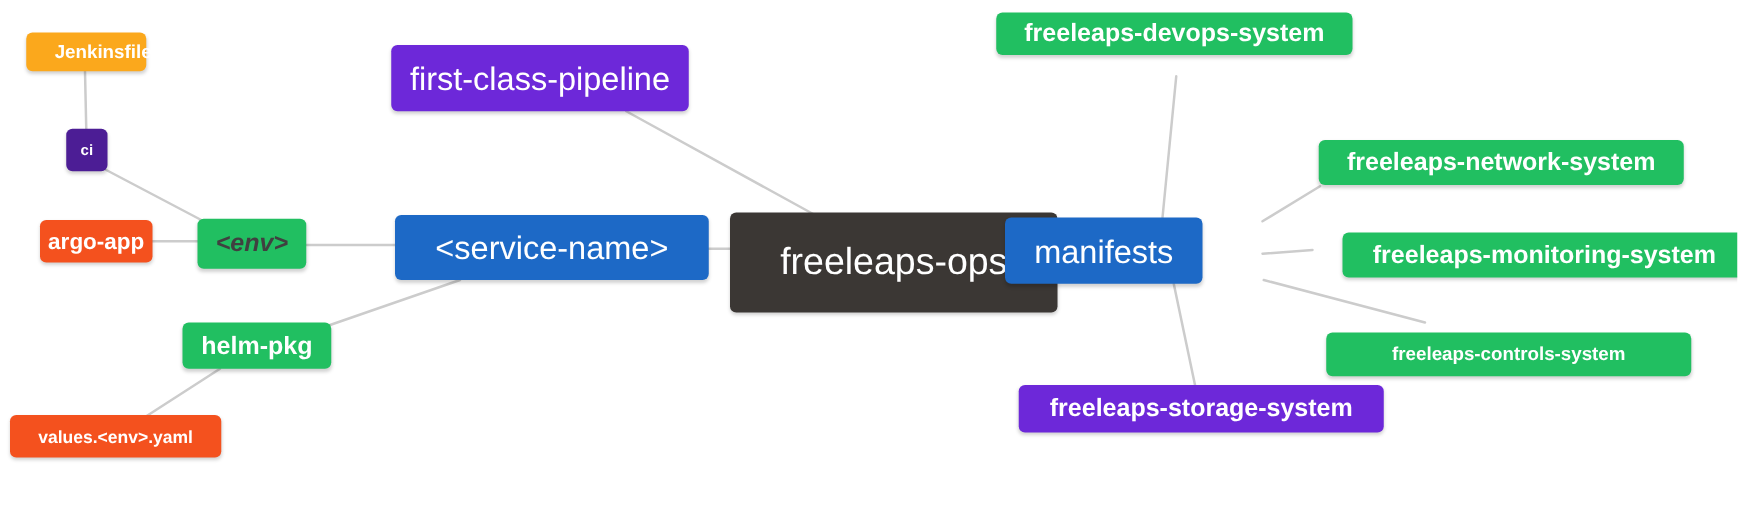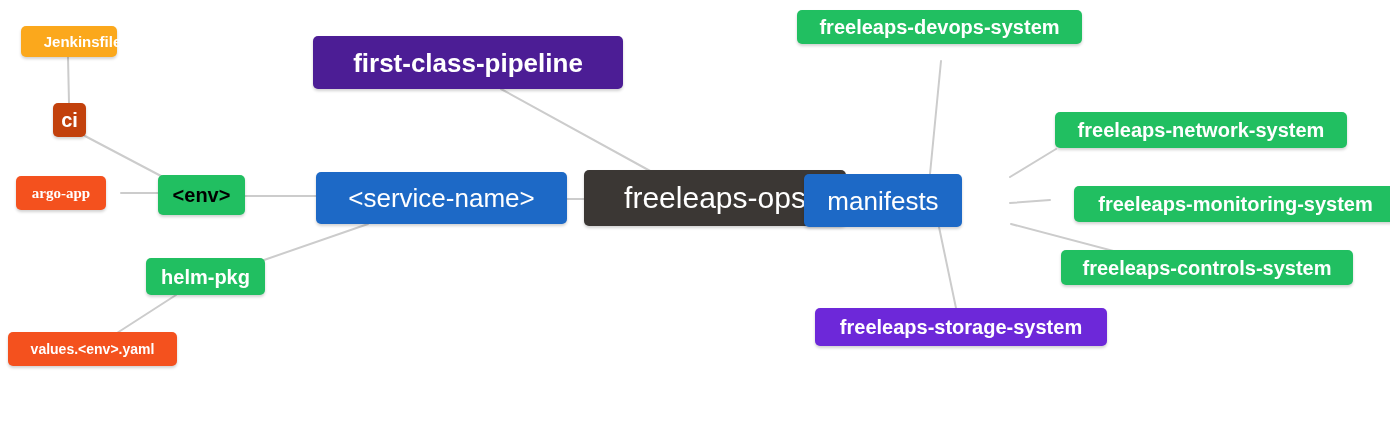--- a/index.html
+++ b/index.html
@@ -56,56 +56,56 @@
       <line x1="930" y1="174" x2="941" y2="61" stroke="#cccccc" stroke-width="2" stroke-linecap="round"></line>
       <line x1="1010" y1="177" x2="1056" y2="149" stroke="#cccccc" stroke-width="2" stroke-linecap="round"></line>
       <line x1="1010" y1="203" x2="1050" y2="200" stroke="#cccccc" stroke-width="2" stroke-linecap="round"></line>
       <line x1="1011" y1="224" x2="1140" y2="258" stroke="#cccccc" stroke-width="2" stroke-linecap="round"></line>
       <line x1="939" y1="227" x2="956" y2="308" stroke="#cccccc" stroke-width="2" stroke-linecap="round"></line>
     </svg>
   <div id="node-layer">
       <div class="node" style="left: 21px; top: 26px; width: 96px; height: 31px; font-size: 15px; font-weight: 700; background: rgb(251, 168, 28); color: rgb(255, 255, 255); padding-left: 27px;">
         <span>Jenkinsfile</span>
       </div>
-      <div class="node" style="left: 53px; top: 103px; width: 33px; height: 34px; font-size: 20px; font-weight: 700; background: #c2410c; color: rgb(255, 255, 255);">
+      <div class="node" style="left: 53px; top: 103px; width: 33px; height: 34px; font-size: 12px; font-weight: 700; background: #4c1d95; color: rgb(255, 255, 255);">
         <span>ci</span>
       </div>
-      <div class="node" style="left: 16px; top: 176px; width: 90px; height: 34px; font-size: 15px; font-weight: 700; background: rgb(244, 81, 30); color: rgb(255, 255, 255); font-family: Liberation Serif, serif;">
+      <div class="node" style="left: 32px; top: 176px; width: 90px; height: 34px; font-size: 18px; font-weight: 700; background: rgb(244, 81, 30); color: rgb(255, 255, 255);">
         <span>argo-app</span>
       </div>
-      <div class="node" style="left: 158px; top: 175px; width: 87px; height: 40px; font-size: 20px; font-weight: 700; background: rgb(33, 191, 97); color: #000000;">
+      <div class="node" style="left: 158px; top: 175px; width: 87px; height: 40px; font-size: 20px; font-weight: 700; background: rgb(33, 191, 97); color: #404040; font-style: italic;">
         <span>&lt;env&gt;</span>
       </div>
       <div class="node" style="left: 146px; top: 258px; width: 119px; height: 37px; font-size: 20px; font-weight: 700; background: rgb(33, 191, 97); color: rgb(255, 255, 255);">
         <span>helm-pkg</span>
       </div>
       <div class="node" style="left: 8px; top: 332px; width: 169px; height: 34px; font-size: 14px; font-weight: 700; background: rgb(244, 81, 30); color: rgb(255, 255, 255);">
         <span>values.&lt;env&gt;.yaml</span>
       </div>
-      <div class="node" style="left: 313px; top: 36px; width: 310px; height: 53px; font-size: 26px; font-weight: 700; background: #4c1d95; color: rgb(255, 255, 255);">
+      <div class="node" style="left: 313px; top: 36px; width: 238px; height: 53px; font-size: 26px; font-weight: 400; background: #6d28d9; color: rgb(255, 255, 255);">
         <span>first-class-pipeline</span>
       </div>
       <div class="node" style="left: 316px; top: 172px; width: 251px; height: 52px; font-size: 26px; font-weight: 400; background: rgb(29, 105, 198); color: rgb(255, 255, 255);">
         <span>&lt;service-name&gt;</span>
       </div>
-      <div class="node" style="left: 584px; top: 170px; width: 262px; height: 56px; font-size: 30px; font-weight: 400; background: rgb(59, 55, 52); color: rgb(255, 255, 255);">
+      <div class="node" style="left: 584px; top: 170px; width: 262px; height: 80px; font-size: 30px; font-weight: 400; background: rgb(59, 55, 52); color: rgb(255, 255, 255);">
         <span>freeleaps-ops</span>
       </div>
       <div class="node" style="left: 804px; top: 174px; width: 158px; height: 53px; font-size: 26px; font-weight: 400; background: rgb(29, 105, 198); color: rgb(255, 255, 255);">
         <span>manifests</span>
       </div>
       <div class="node" style="left: 797px; top: 10px; width: 285px; height: 34px; font-size: 20px; font-weight: 700; background: rgb(33, 191, 97); color: rgb(255, 255, 255);">
         <span>freeleaps-devops-system</span>
       </div>
       <div class="node" style="left: 1055px; top: 112px; width: 292px; height: 36px; font-size: 20px; font-weight: 700; background: rgb(33, 191, 97); color: rgb(255, 255, 255);">
         <span>freeleaps-network-system</span>
       </div>
       <div class="node" style="left: 1074px; top: 186px; width: 323px; height: 36px; font-size: 20px; font-weight: 700; background: rgb(33, 191, 97); color: rgb(255, 255, 255);">
         <span>freeleaps-monitoring-system</span>
       </div>
-      <div class="node" style="left: 1061px; top: 250px; width: 292px; height: 35px; font-size: 20px; font-weight: 700; background: rgb(33, 191, 97); color: rgb(255, 255, 255);">
+      <div class="node" style="left: 1061px; top: 266px; width: 292px; height: 35px; font-size: 15px; font-weight: 700; background: rgb(33, 191, 97); color: rgb(255, 255, 255);">
         <span>freeleaps-controls-system</span>
       </div>
       <div class="node" style="left: 815px; top: 308px; width: 292px; height: 38px; font-size: 20px; font-weight: 700; background: #6d28d9; color: rgb(255, 255, 255);">
         <span>freeleaps-storage-system</span>
       </div>
     </div>
 </div>
 
 </body></html>

